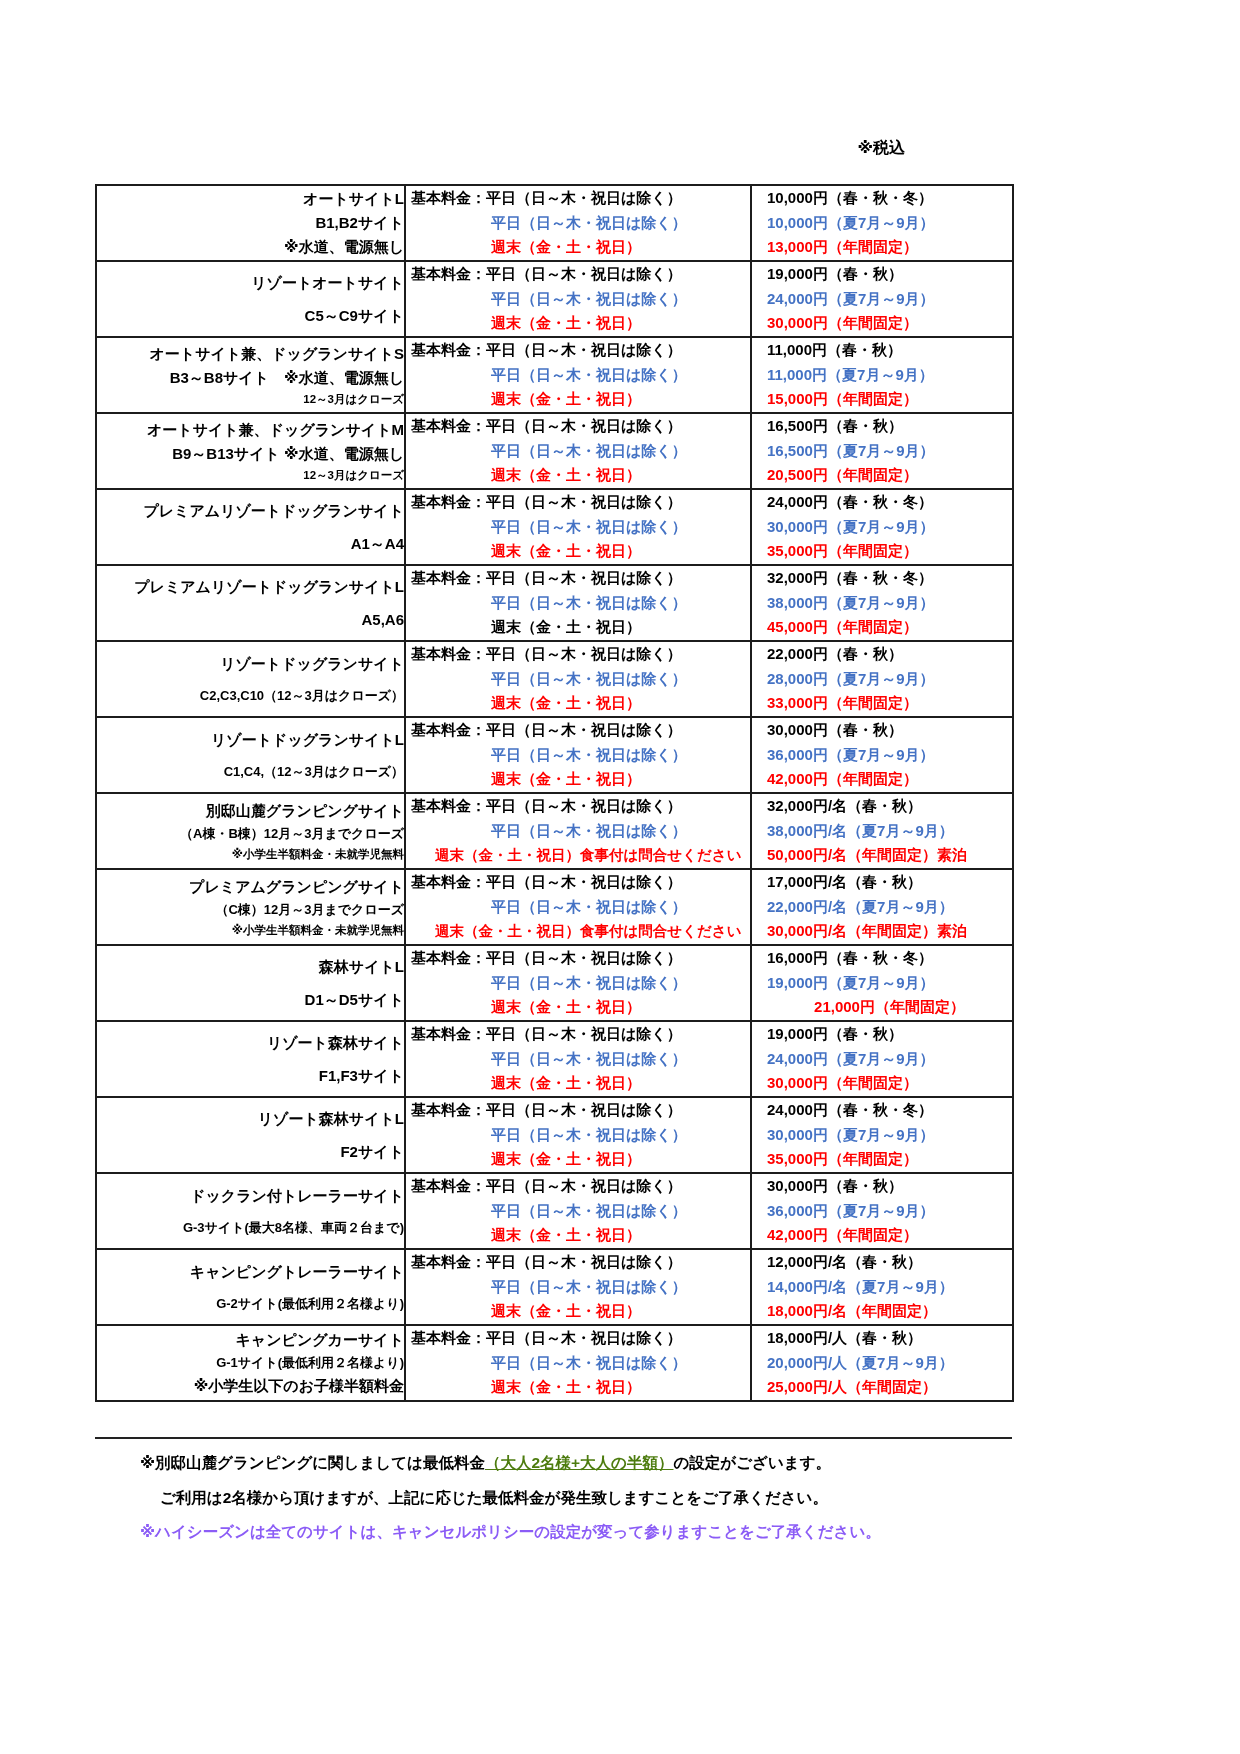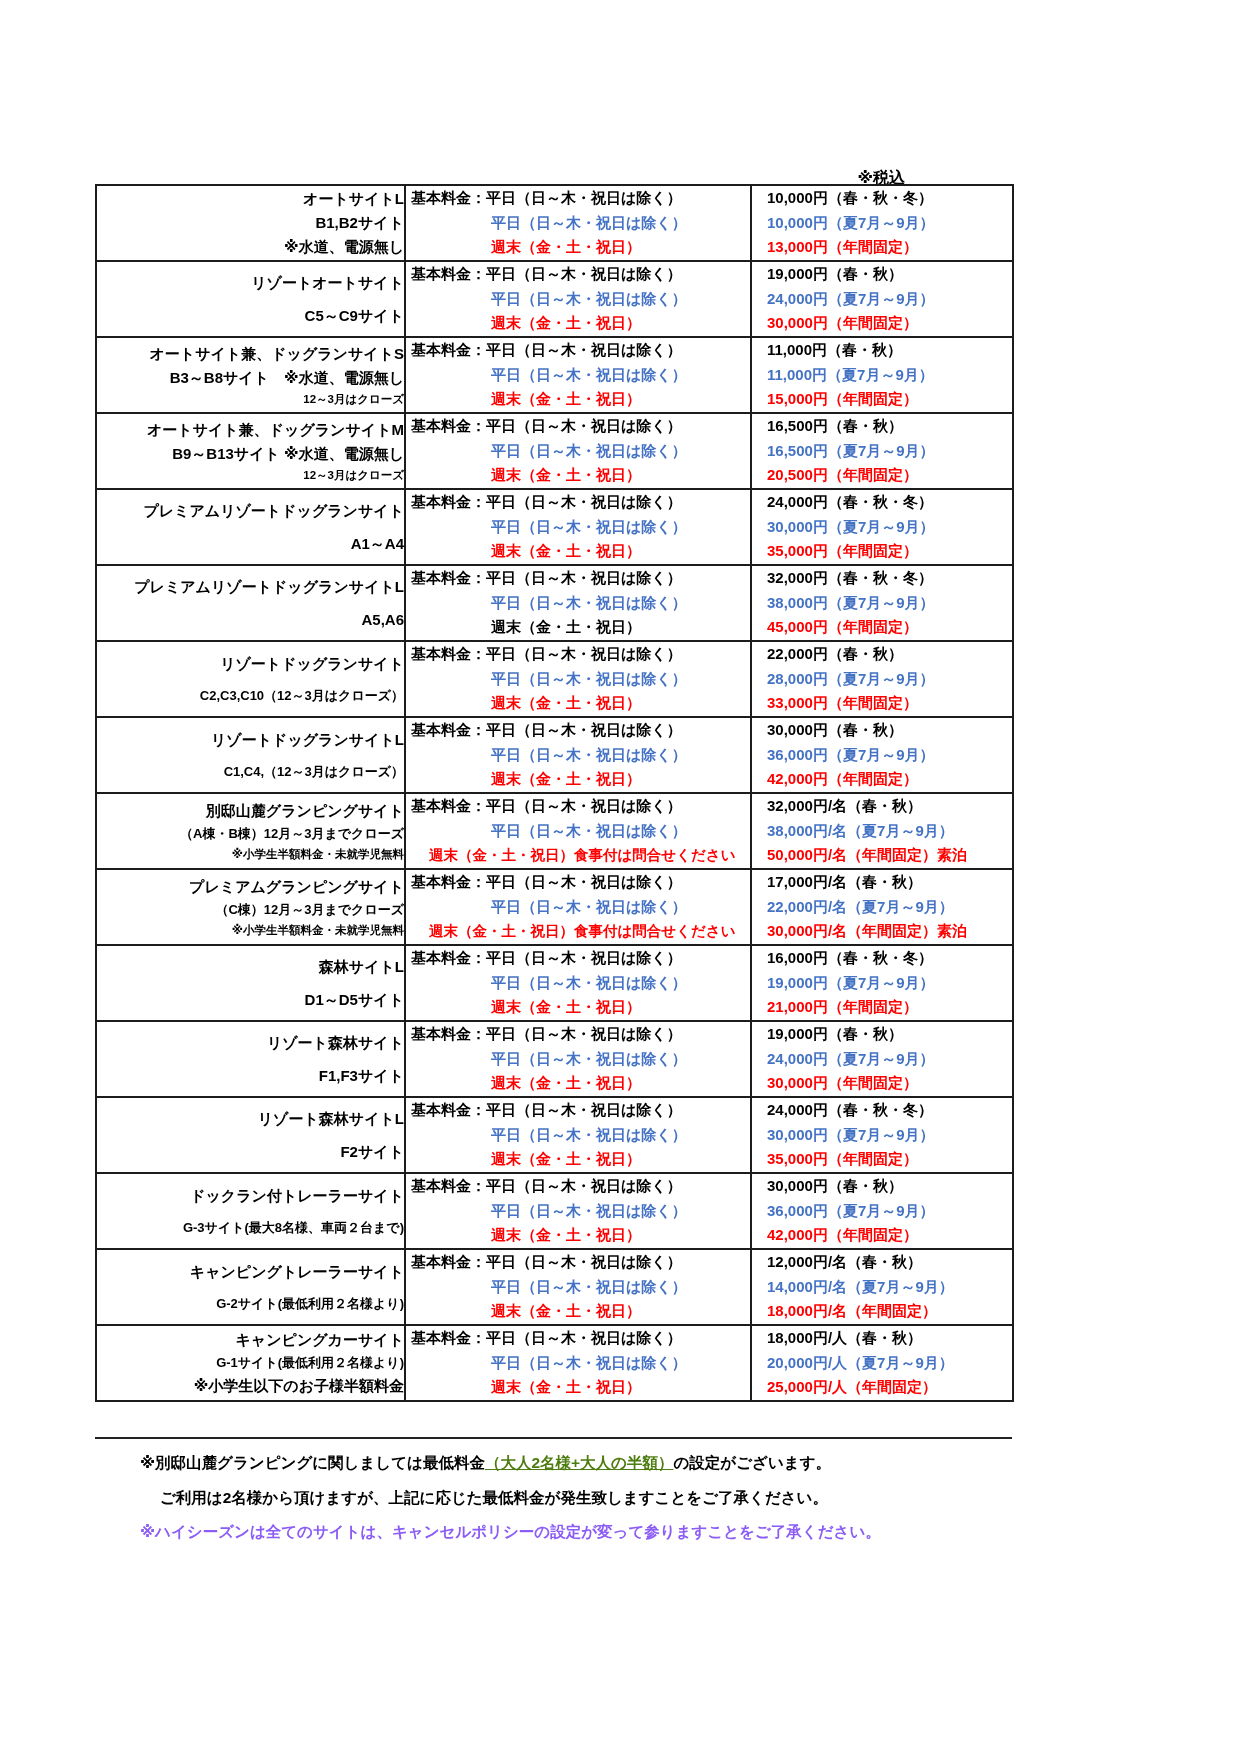--- a/index.html
+++ b/index.html
@@ -9,42 +9,42 @@
     font-family:"Liberation Sans","DejaVu Sans",sans-serif;
     font-weight:700; color:#000;
   }
   .doc { position:absolute; inset:0; overflow:hidden; }
 
   .title {
     position:absolute; top:99px; left:95px; width:850px;
     text-align:center; font-size:27px; letter-spacing:0.5px;
   }
   .tax-note {
-    position:absolute; top:168px; left:95px; width:810px;
+    position:absolute; top:138px; left:95px; width:810px;
     text-align:right; font-size:16px;
   }
 
   table.price-table {
     position:absolute; top:184px; left:95px; width:917px;
     border-collapse:collapse; table-layout:fixed;
   }
   table.price-table td {
     border:2px solid #1c1c1c; height:76px; padding:0; vertical-align:middle;
   }
   .cell-flex { display:flex; flex-direction:column; justify-content:center; height:100%; }
   .cell-flex.gap2 { gap:9px; }
 
   .c-name { text-align:right; }
   .nline { font-size:15px; line-height:24px; }
   .nline.med { font-size:13px; line-height:22px; }
   .nline.small { font-size:11.5px; line-height:19px; }
 
   .fline { font-size:15px; line-height:24.5px; padding-left:5px; white-space:nowrap; }
   .fline.ind1 { padding-left:85px; }
-  .fline.ind2 { padding-left:23px; font-size:14.5px; }
+  .fline.ind2 { padding-left:29px; font-size:14.5px; }
 
   .pline { font-size:15px; line-height:24.5px; padding-left:15px; white-space:nowrap; }
 
   .footer-rule {
     position:absolute; top:1437px; left:95px; width:917px;
     border-top:2.5px solid #222;
   }
   .footer-notes { position:absolute; top:1446px; left:95px; width:917px; }
   .note-line { font-size:15.5px; line-height:34.5px; white-space:nowrap; }
   .note-line.ind0 { padding-left:45px; }
@@ -299,21 +299,21 @@
             <div class="cell-flex">
               <div class="fline ind0" style="color: rgb(0, 0, 0);">基本料金：平日（日～木・祝日は除く）</div>
               <div class="fline ind1" style="color: rgb(68, 114, 196);">平日（日～木・祝日は除く）</div>
               <div class="fline ind1" style="color: rgb(255, 0, 0);">週末（金・土・祝日）</div>
             </div>
           </td>
           <td>
             <div class="cell-flex">
               <div class="pline" style="color: rgb(0, 0, 0);">16,000円（春・秋・冬）</div>
               <div class="pline" style="color: rgb(68, 114, 196);">19,000円（夏7月～9月）</div>
-              <div class="pline" style="color: rgb(255, 0, 0);">21,000円（年間固定）</div>
+              <div class="pline" style="color: rgb(255, 0, 0); text-align: center;">21,000円（年間固定）</div>
             </div>
           </td>
         </tr>
         <tr>
           <td class="c-name">
             <div class="cell-flex gap2">
               <div class="nline">リゾート森林サイト</div>
               <div class="nline">F1,F3サイト</div>
             </div>
           </td>

